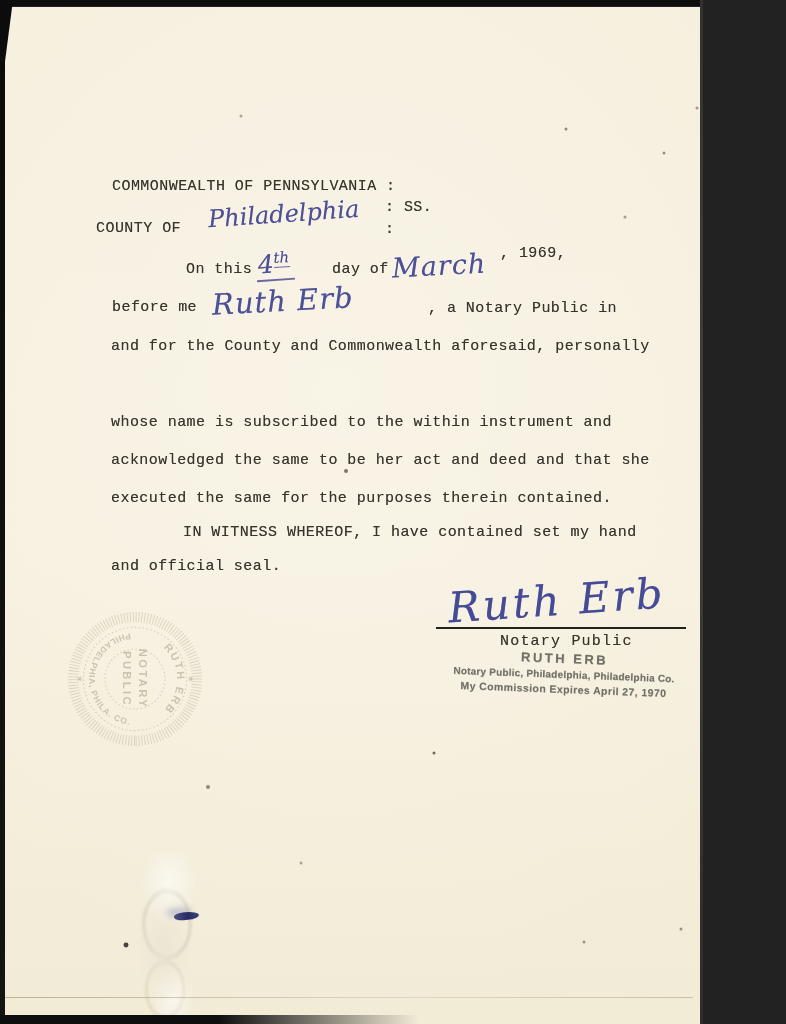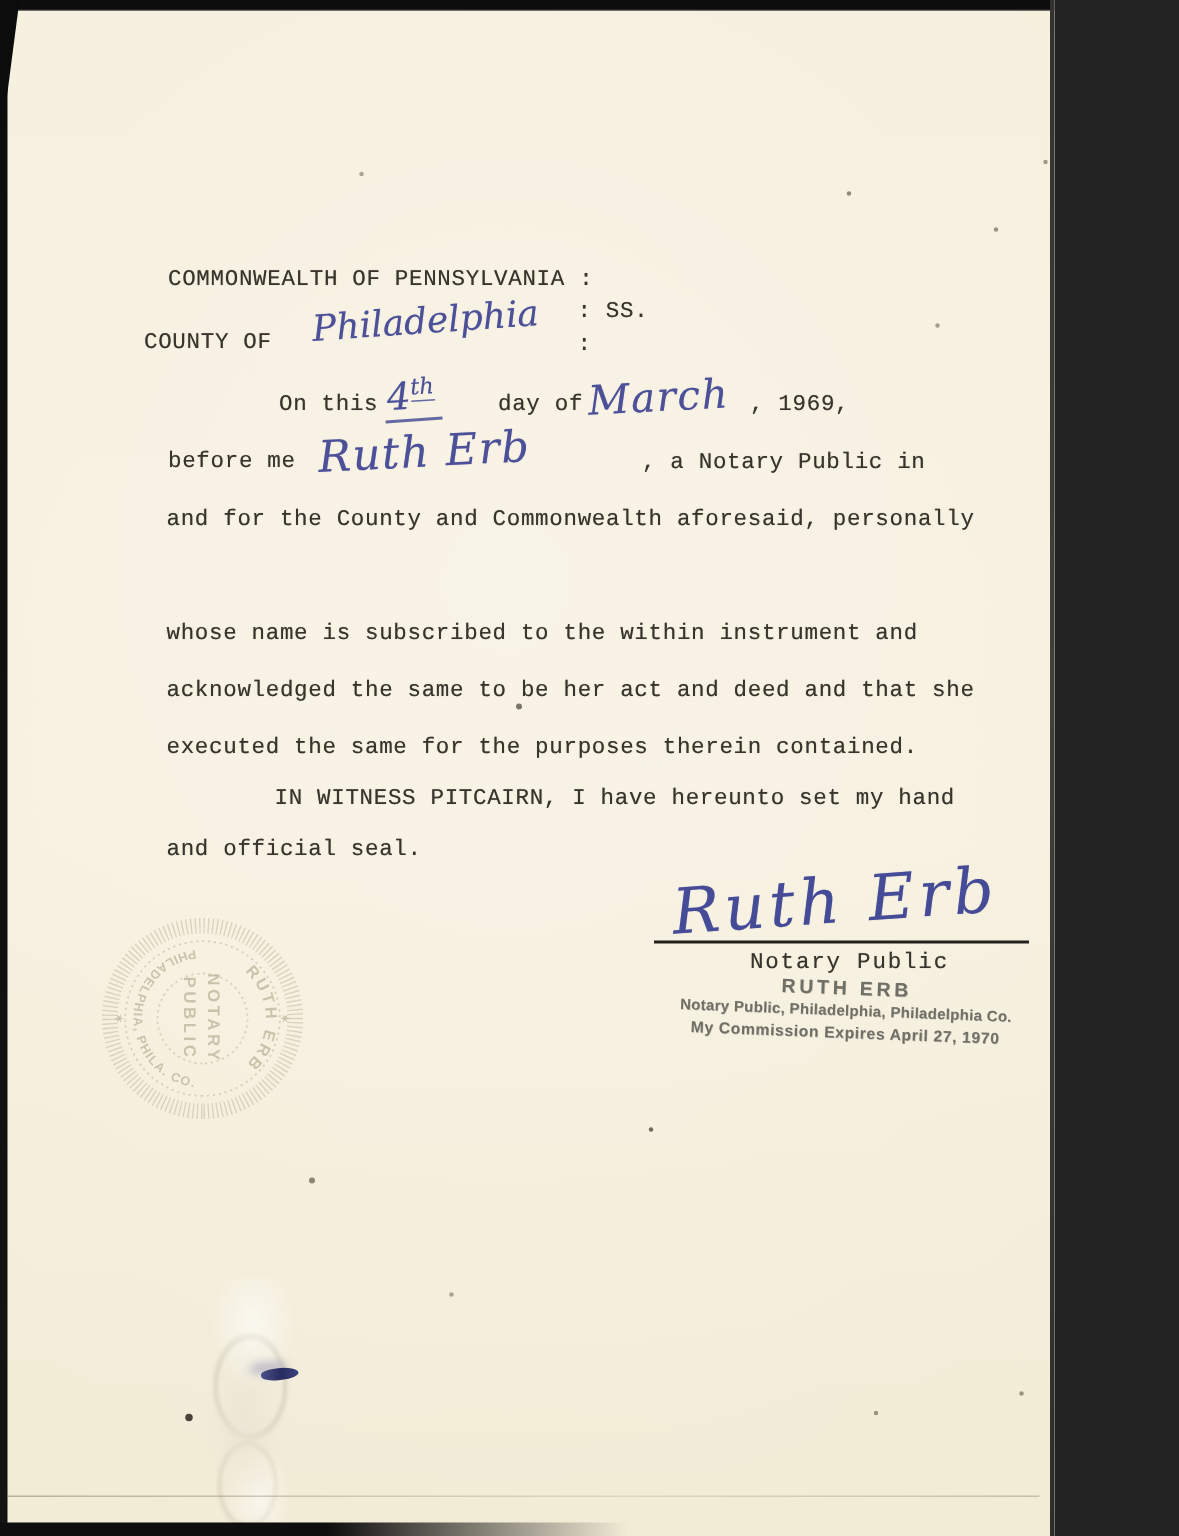--- a/index.html
+++ b/index.html
@@ -77,31 +77,31 @@
   <span class="t" style="left:112px;top:177px">COMMONWEALTH OF PENNSYLVANIA :</span>
   <span class="t" style="left:385px;top:198px">: SS.</span>
   <span class="t" style="left:96px;top:219px">COUNTY OF</span>
   <span class="hand hand-county">Philadelphia</span>
   <span class="t" style="left:385px;top:220px">:</span>
 
   <span class="t" style="left:186px;top:260px">On this</span>
   <span class="hand hand-day"><span>4</span><sup>th</sup></span>
   <span class="t" style="left:332px;top:260px">day of</span>
   <span class="hand hand-month">March</span>
-  <span class="t" style="left:500px;top:260px">, 1969,</span>
+  <span class="t" style="left:500px;top:244px">, 1969,</span>
 
   <span class="t" style="left:112px;top:298px">before me</span>
   <span class="hand hand-name">Ruth Erb</span>
   <span class="t" style="left:428px;top:299px">, a Notary Public in</span>
 
   <span class="t" style="left:111px;top:337px">and for the County and Commonwealth aforesaid, personally</span>
   <span class="t" style="left:111px;top:451px">acknowledged the same to be her act and deed and that she</span>
   <span class="t" style="left:111px;top:413px">whose name is subscribed to the within instrument and</span>
   <span class="t" style="left:111px;top:489px">executed the same for the purposes therein contained.</span>
-  <span class="t" style="left:183px;top:523px">IN WITNESS PITCAIRN, I have hereunto set my hand</span>
+  <span class="t" style="left:183px;top:523px">IN WITNESS WHEREOF, I have contained set my hand</span>
   <span class="t" style="left:111px;top:557px">and official seal.</span>
 
   <span class="hand hand-signature">Ruth Erb</span>
   <div class="sig-line"></div>
   <span class="t" style="left:500px;top:632px;letter-spacing:1.2px">Notary Public</span>
 
   <div class="stamp">
     <div class="stamp-l1">RUTH ERB</div>
     <div class="stamp-l2">Notary Public, Philadelphia, Philadelphia Co.</div>
     <div class="stamp-l3">My Commission Expires April 27, 1970</div>

